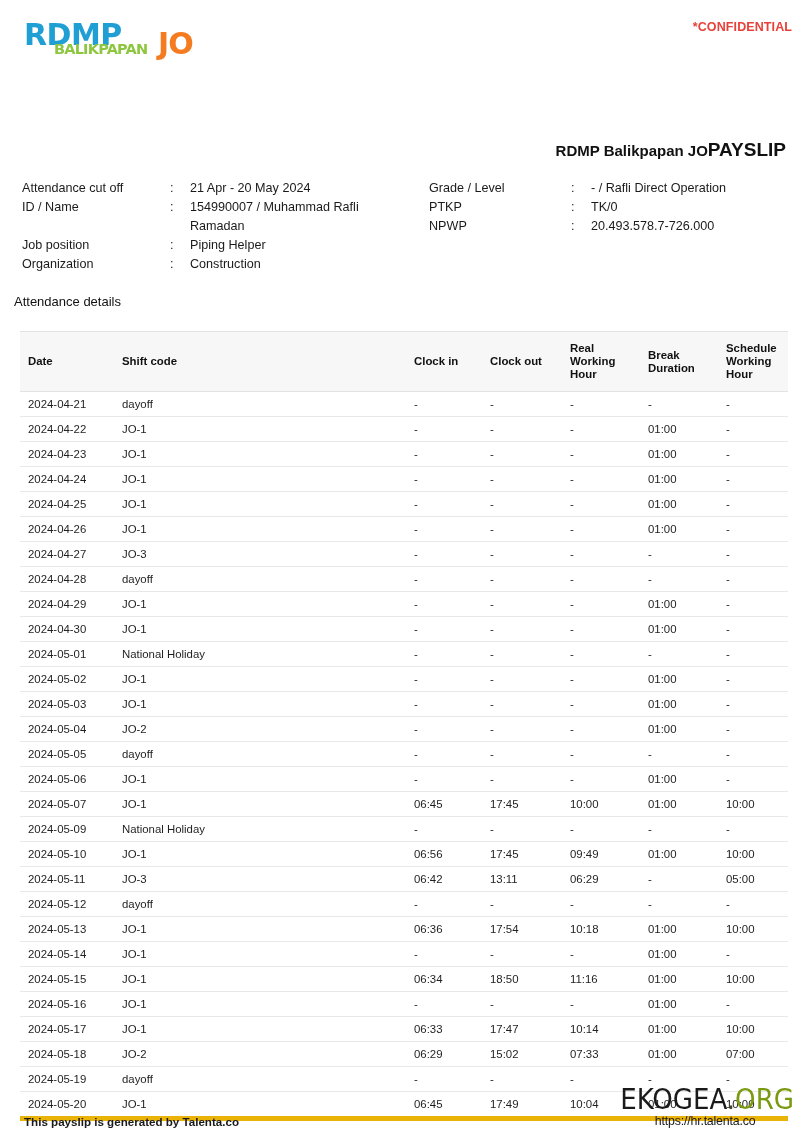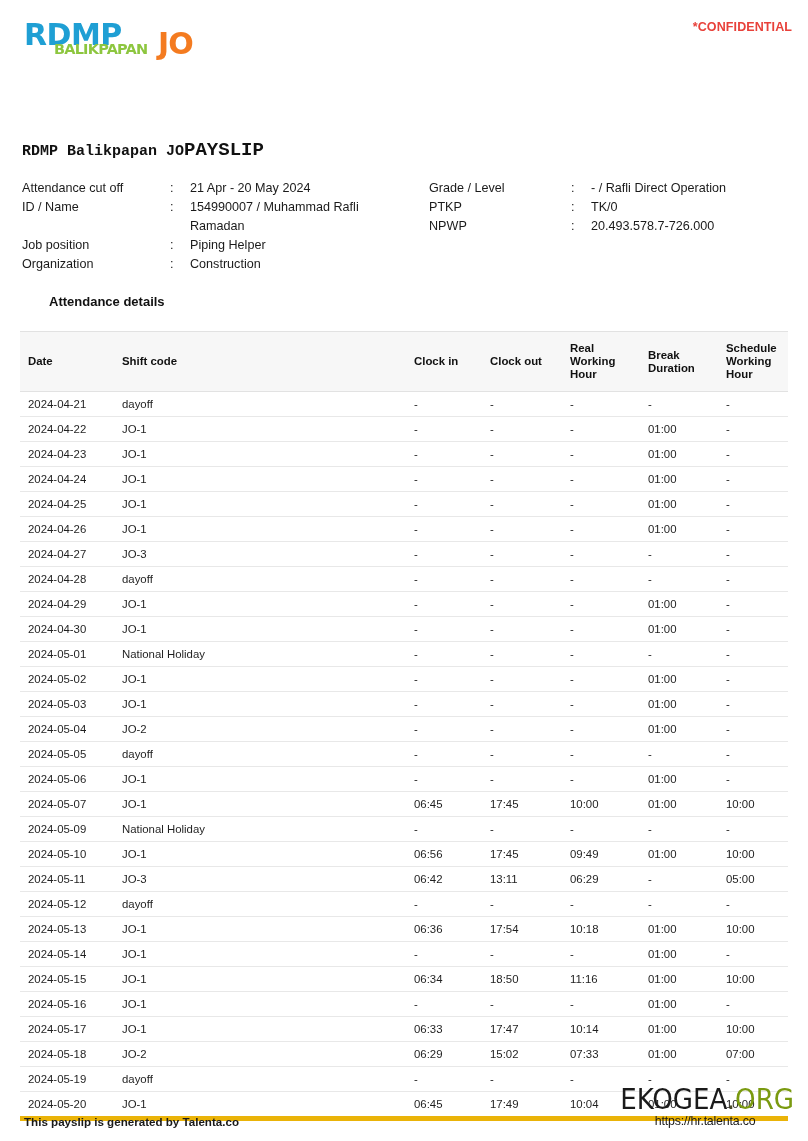--- a/index.html
+++ b/index.html
@@ -67,25 +67,24 @@
     top: 20px;
     color: #e8413a;
     font-size: 12.5px;
     font-weight: 700;
     letter-spacing: 0.1px;
   }
 
   
   .title-row {
     display: flex;
-    justify-content: flex-start;
+    justify-content: flex-end;
     align-items: baseline;
     padding: 0 22px 0 22px;
     margin-top: 22px;
-    font-family: Liberation Mono, monospace;
   }
   .org-title {
     font-size: 15px;
     font-weight: 700;
     color: #111;
   }
   .doc-type {
     font-size: 19px;
     font-weight: 700;
     color: #111;
@@ -116,23 +115,22 @@
   }
   .info-value {
     flex: 1 1 auto;
   }
 
   
   .section-heading {
     padding: 0 14px;
     margin-top: 20px;
     font-size: 13px;
-    font-weight: 700;
+    font-weight: 400;
     color: #111;
-    margin-left: 35px;
   }
 
   
   .table-wrap {
     padding: 0 20px 0 20px;
     margin-top: 22px;
   }
   table.attendance {
     width: 100%;
     border-collapse: collapse;

